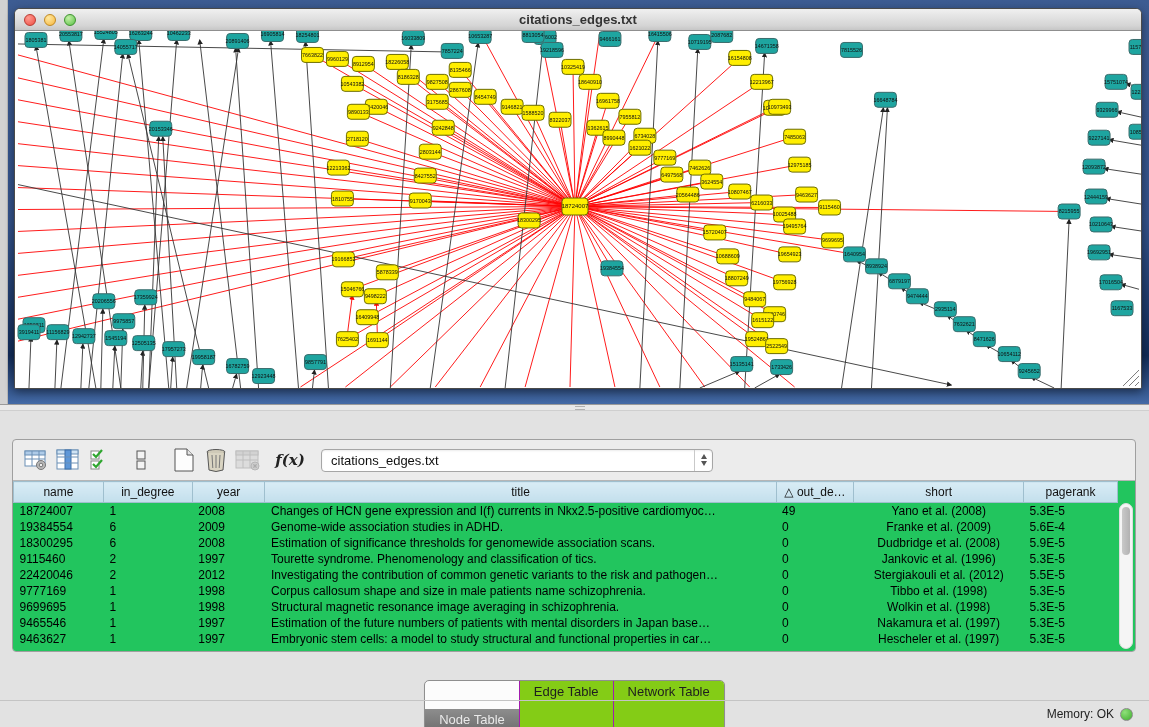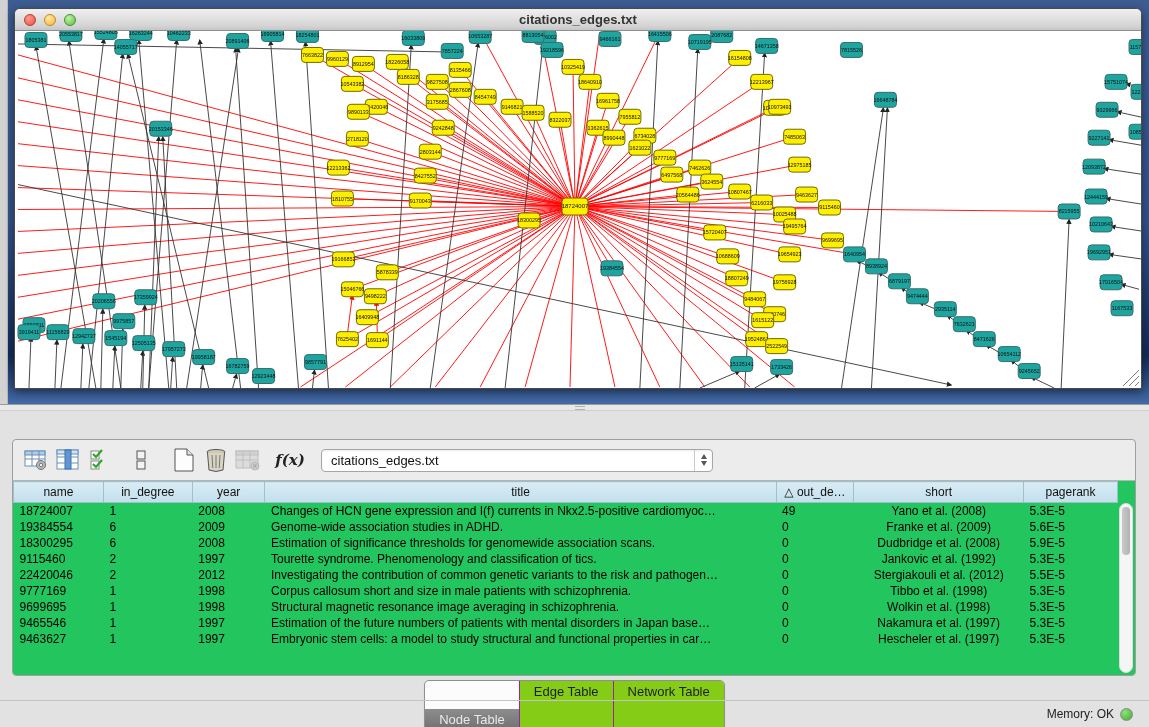--- a/index.html
+++ b/index.html
@@ -36,21 +36,21 @@
   
   .bottom-area { position:absolute; left:0; top:411px; width:1149px; height:316px; background:#e2e2e2; }
   .panel-titlebar { position:absolute; left:0; top:0; width:100%; height:24px; }
   .panel-title { position:absolute; left:8px; top:4px; font-size:13px; color:#2e2e2e; }
   .panel-btns { position:absolute; right:10px; top:2px; display:flex; gap:12px; align-items:center; }
   .float-icon { position:relative; width:15px; height:15px; }
   .float-icon .sq1 { position:absolute; left:0; top:0; width:9px; height:9px; border:1.5px solid #9a8a5a; background:#efefef; }
   .float-icon .sq2 { position:absolute; right:0; bottom:0; width:9px; height:9px; border:1.5px solid #44506e; background:#efefef; }
   .close-x { font-size:16px; font-weight:bold; color:#1c1c1c; line-height:15px; cursor:default; }
 
-  .panel-box { position:absolute; left:12px; top:28px; width:1124px; height:237px;
+  .panel-box { position:absolute; left:12px; top:28px; width:1124px; height:213px;
     background:#ececec; border:1px solid #9f9f9f; border-radius:4px; overflow:hidden; }
   .toolbar { position:relative; height:40px; display:flex; align-items:center; padding-left:8px; }
   .tb-btn { width:30px; height:30px; margin-right:2px; display:flex; align-items:center;
     justify-content:center; background:transparent; border:none; }
   .tb-gap { width:10px; }
   .fx { font-size:15px; font-style:italic; font-weight:bold; color:#222; font-family:"DejaVu Serif", serif; }
   .combo { position:relative; margin-left:14px; width:392px; height:23px; background:#fff;
     border:1px solid #a6a6a6; border-radius:4px; font-size:13px; color:#111;
     display:flex; align-items:center; padding:0 22px 0 9px; box-shadow:inset 0 1px 2px rgba(0,0,0,.08); }
   .combo .steppers { position:absolute; right:0; top:0; bottom:0; width:18px;
@@ -923,54 +923,54 @@
                 <td class="c-short">Yano et al. (2008)</td>
                 <td>5.3E-5</td>
               </tr>
               <tr>
                 <td>19384554</td>
                 <td>6</td>
                 <td>2009</td>
                 <td>Genome-wide association studies in ADHD.</td>
                 <td>0</td>
                 <td class="c-short">Franke et al. (2009)</td>
-                <td>5.6E-5</td>
+                <td>5.6E-4</td>
               </tr>
               <tr>
                 <td>18300295</td>
                 <td>6</td>
                 <td>2008</td>
                 <td>Estimation of significance thresholds for genomewide association scans.</td>
                 <td>0</td>
                 <td class="c-short">Dudbridge et al. (2008)</td>
                 <td>5.9E-5</td>
               </tr>
               <tr>
                 <td>9115460</td>
                 <td>2</td>
                 <td>1997</td>
                 <td>Tourette syndrome. Phenomenology and classification of tics.</td>
                 <td>0</td>
-                <td class="c-short">Jankovic et al. (1992)</td>
+                <td class="c-short">Jankovic et al. (1996)</td>
                 <td>5.3E-5</td>
               </tr>
               <tr>
                 <td>22420046</td>
                 <td>2</td>
                 <td>2012</td>
                 <td>Investigating the contribution of common genetic variants to the risk and pathogen…</td>
                 <td>0</td>
                 <td class="c-short">Stergiakouli et al. (2012)</td>
                 <td>5.5E-5</td>
               </tr>
               <tr>
                 <td>9777169</td>
                 <td>1</td>
                 <td>1998</td>
-                <td>Corpus callosum short and size in male patients with schizophrenia.</td>
+                <td>Corpus callosum shape and size in male patients name schizophrenia.</td>
                 <td>0</td>
                 <td class="c-short">Tibbo et al. (1998)</td>
                 <td>5.3E-5</td>
               </tr>
               <tr>
                 <td>9699695</td>
                 <td>1</td>
                 <td>1998</td>
                 <td>Structural magnetic resonance image averaging in schizophrenia.</td>
                 <td>0</td>

